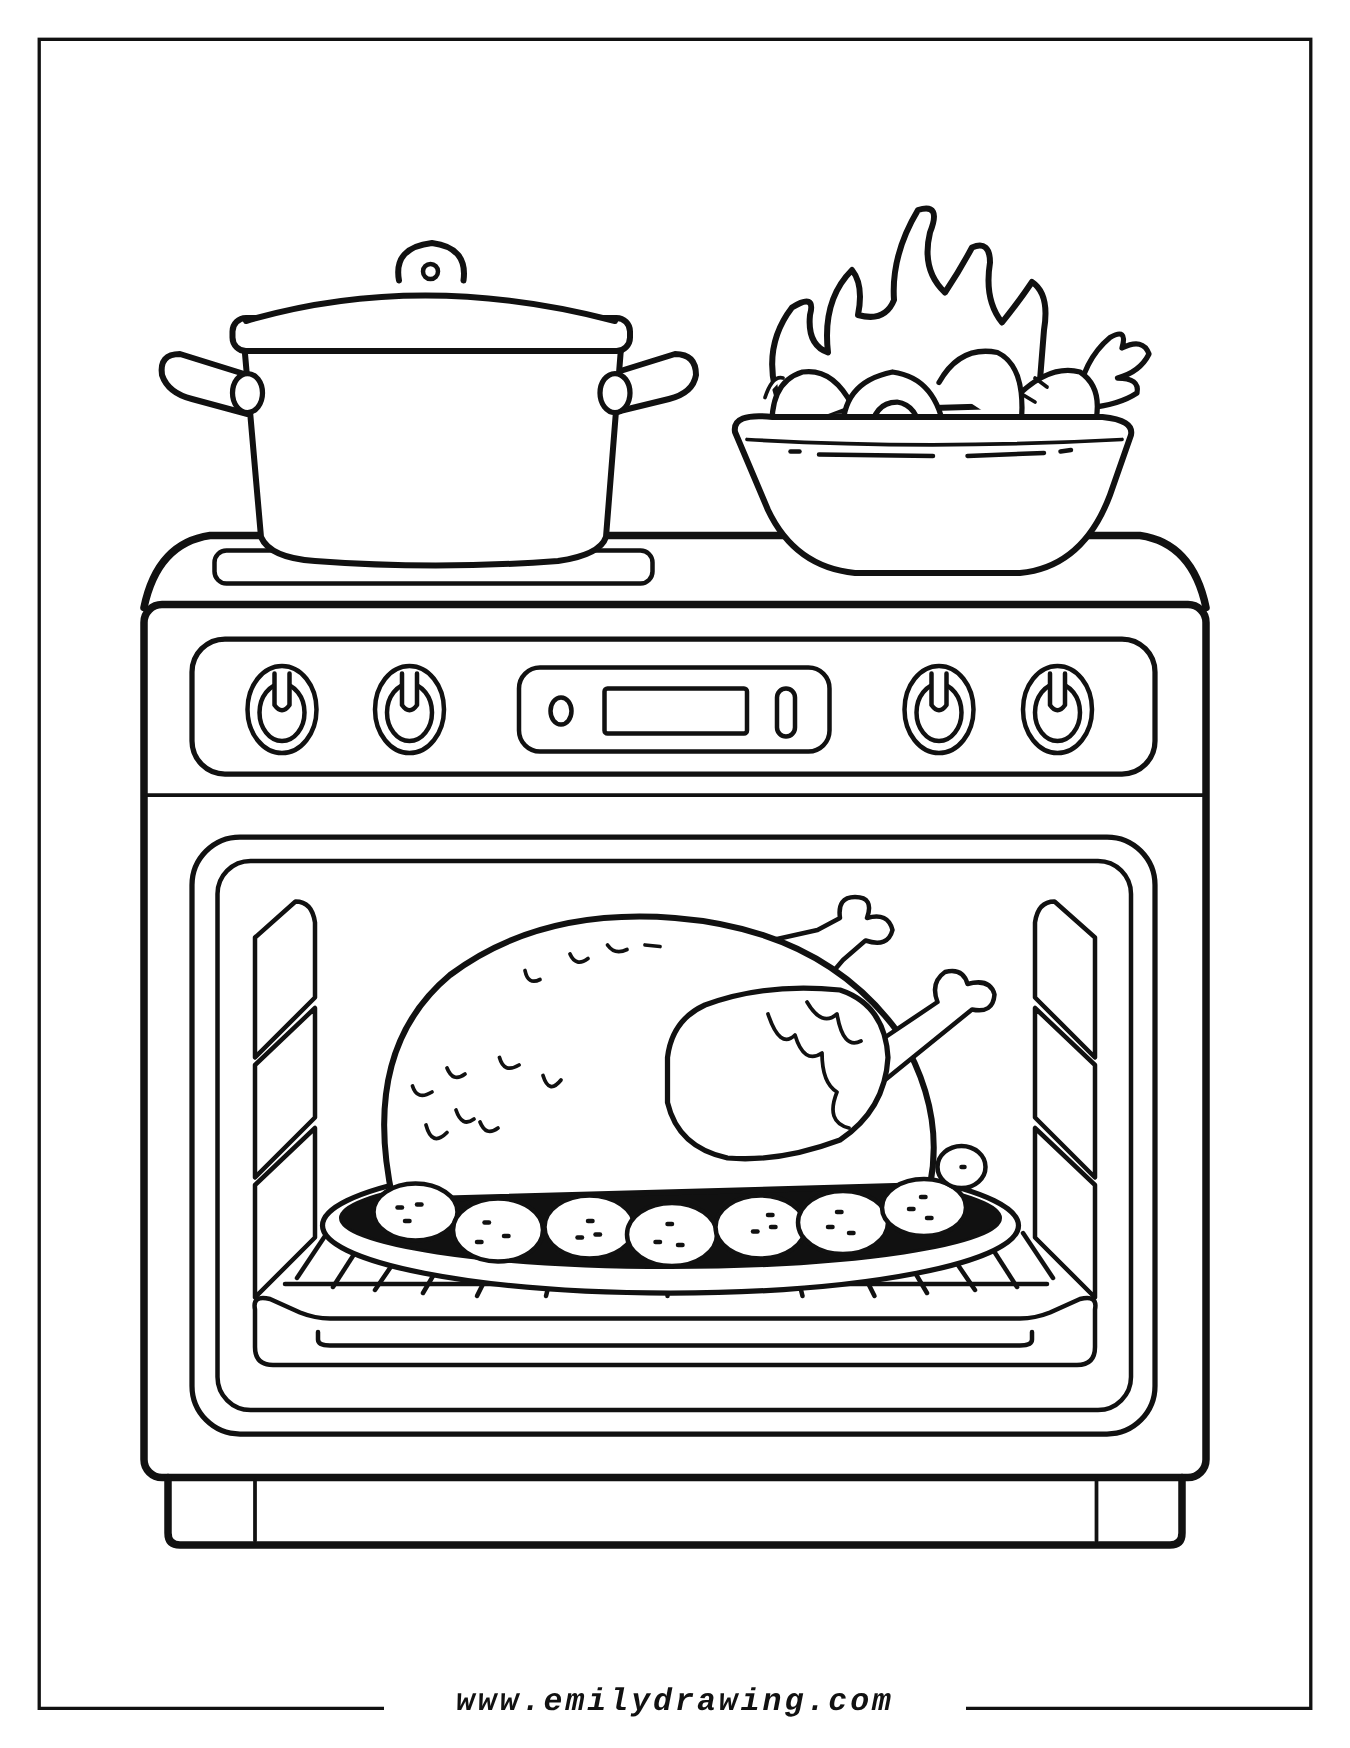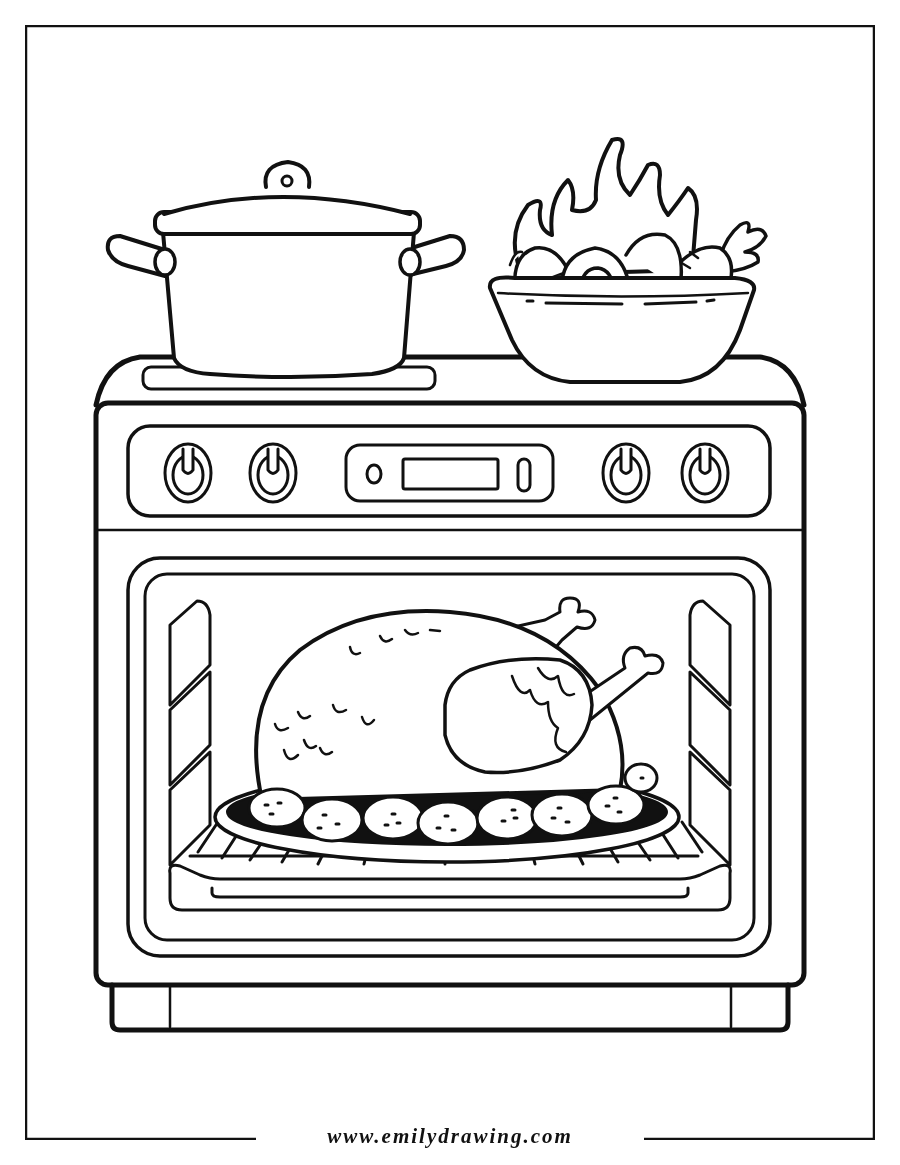--- a/index.html
+++ b/index.html
@@ -2,21 +2,21 @@
 <html><head>
 <meta charset="utf-8">
 <style>
   html, body { margin:0; padding:0; background:#ffffff; }
   body { width:900px; height:1165px; position:relative; overflow:hidden; font-family:"DejaVu Sans", sans-serif; }
   .frame { position:absolute; left:25px; top:25px; width:850px; height:1115px; }
   .frame svg { position:absolute; left:0; top:0; }
   .footer { position:absolute; left:0; width:900px; top:1124px; text-align:center; }
   .footer span {
     display:inline-block; background:#fff; padding:0 16px;
-    font-family:Liberation Serif, serif; font-weight:bold; font-style:italic;
+    font-family:Liberation Mono, monospace; font-weight:bold; font-style:italic;
     font-size:21px; letter-spacing:2px; color:#111;
   }
   .art { position:absolute; left:0; top:0; }
 </style>
 </head>
 <body>
 
 <div class="frame">
   <svg width="850" height="1115" viewBox="0 0 850 1115">
     <path d="M231 1114 L1 1114 L1 1 L849 1 L849 1114 L619 1114" fill="none" stroke="#111" stroke-width="2.5"></path>

